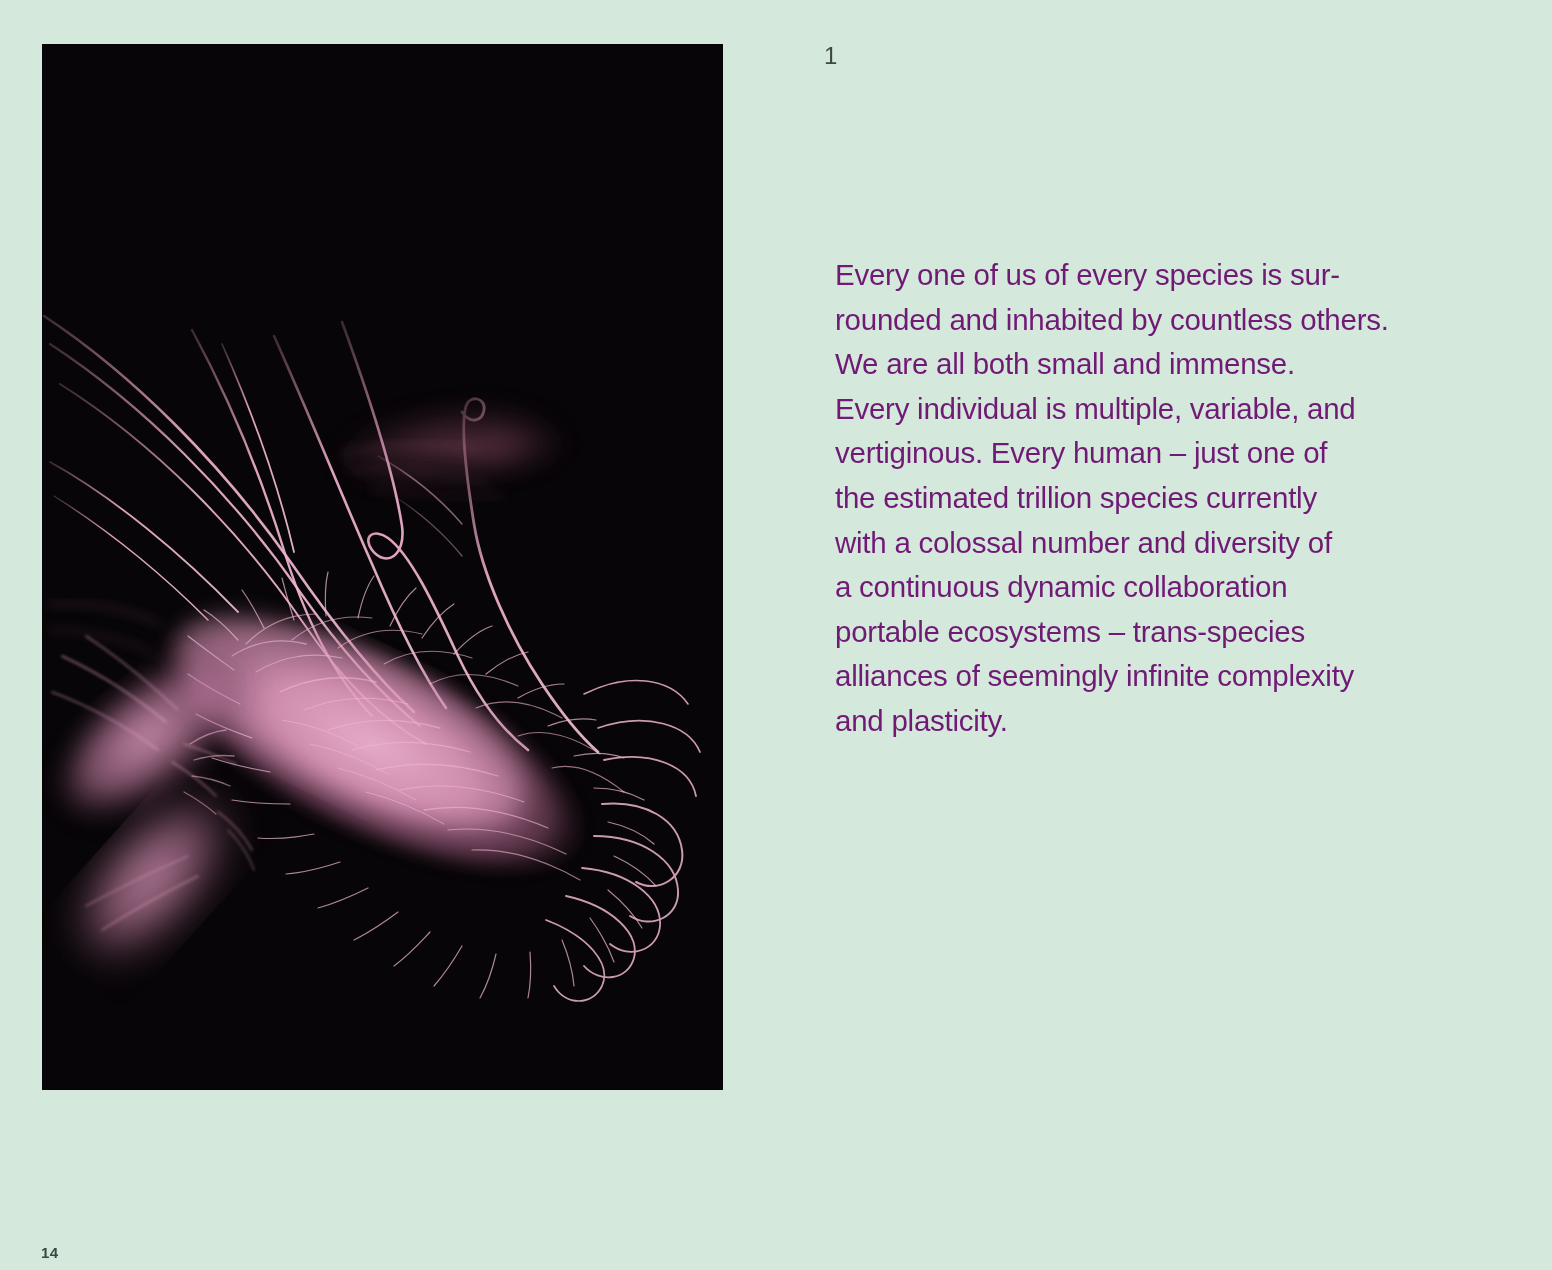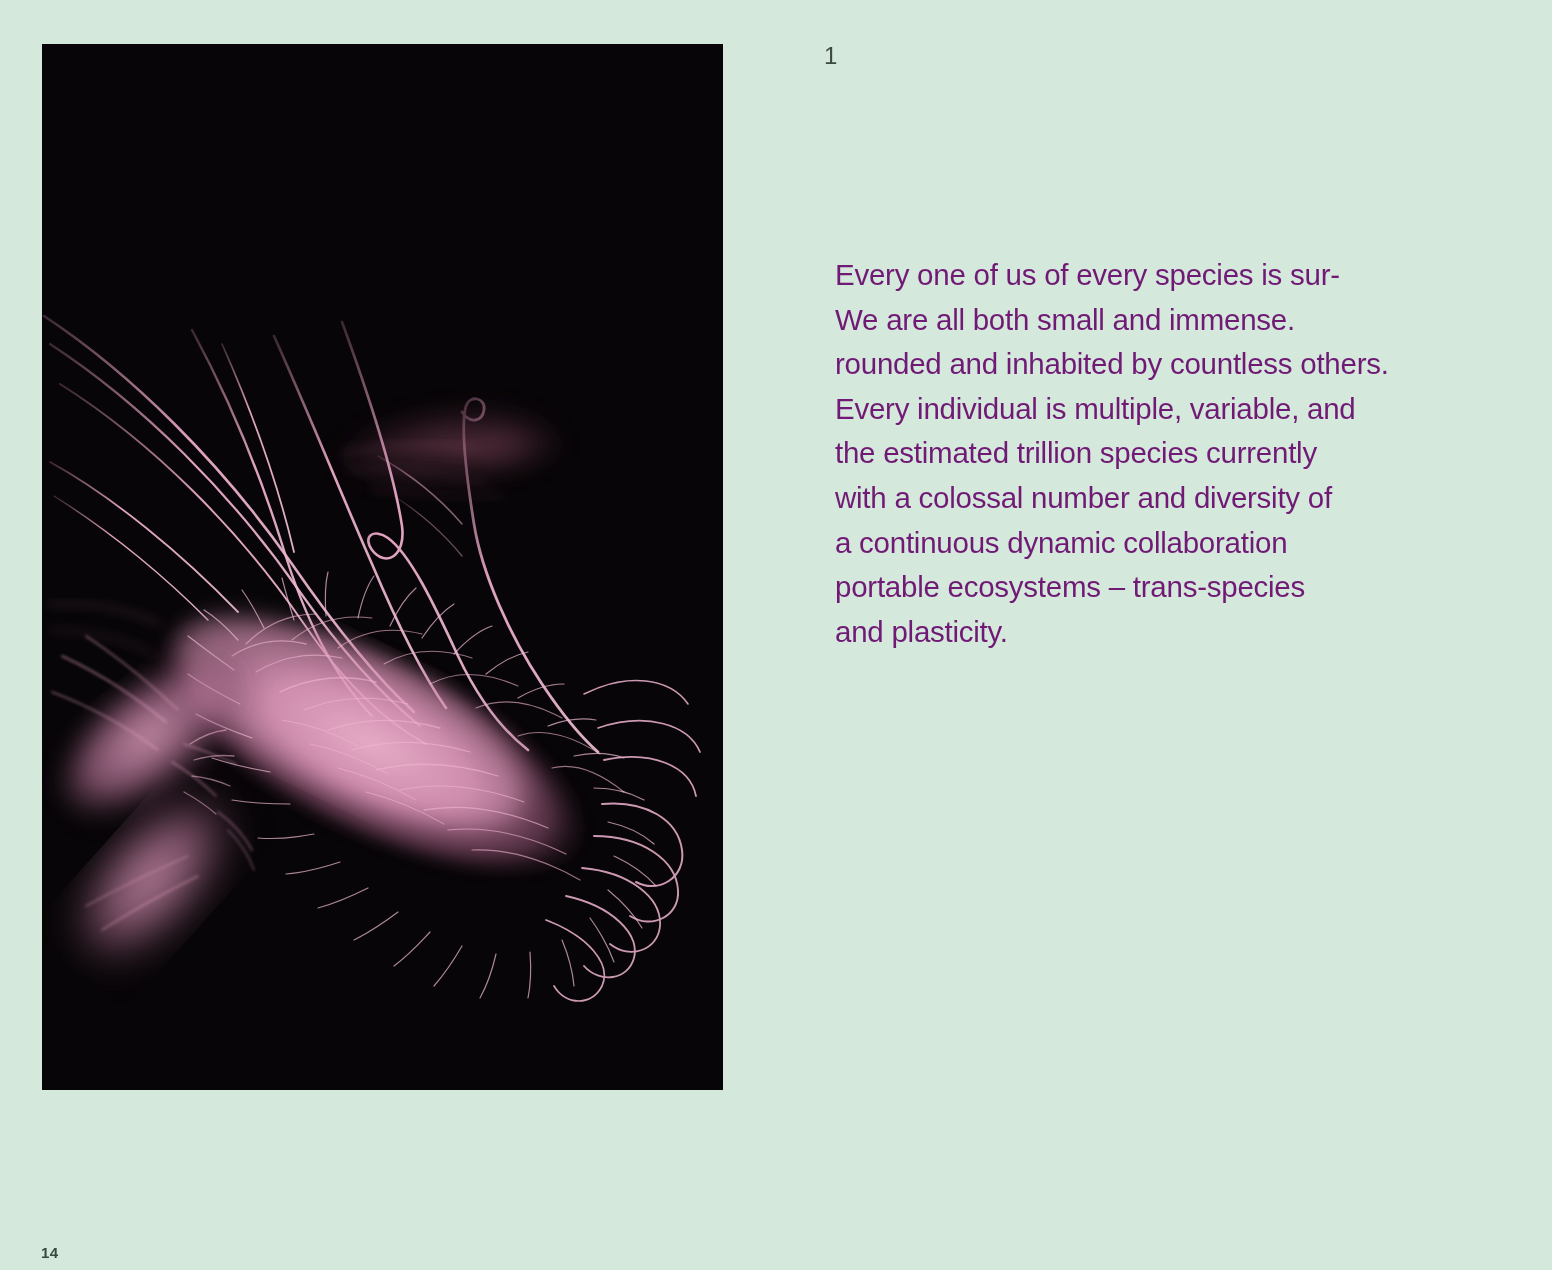--- a/index.html
+++ b/index.html
@@ -318,25 +318,27 @@
   </div>
 
   <div class="page-right">
 
     <div class="chapter-head">
       <span class="chapter-num">1</span>
     </div>
 
     <div class="body-copy">
         <span class="ln">Every one of us of every species is sur-</span>
+        <span class="ln">rounded and inhabited by countless others.</span>
         <span class="ln">We are all both small and immense.</span>
-        <span class="ln">rounded and inhabited by countless others.</span>
         <span class="ln">Every individual is multiple, variable, and</span>
+        <span class="ln">vertiginous. Every human – just one of</span>
         <span class="ln">the estimated trillion species currently</span>
         <span class="ln">with a colossal number and diversity of</span>
         <span class="ln">a continuous dynamic collaboration</span>
         <span class="ln">portable ecosystems – trans-species</span>
+        <span class="ln">alliances of seemingly infinite complexity</span>
         <span class="ln">and plasticity.</span>
       </div>
 
   </div>
 
 </div>
 
 </body></html>

